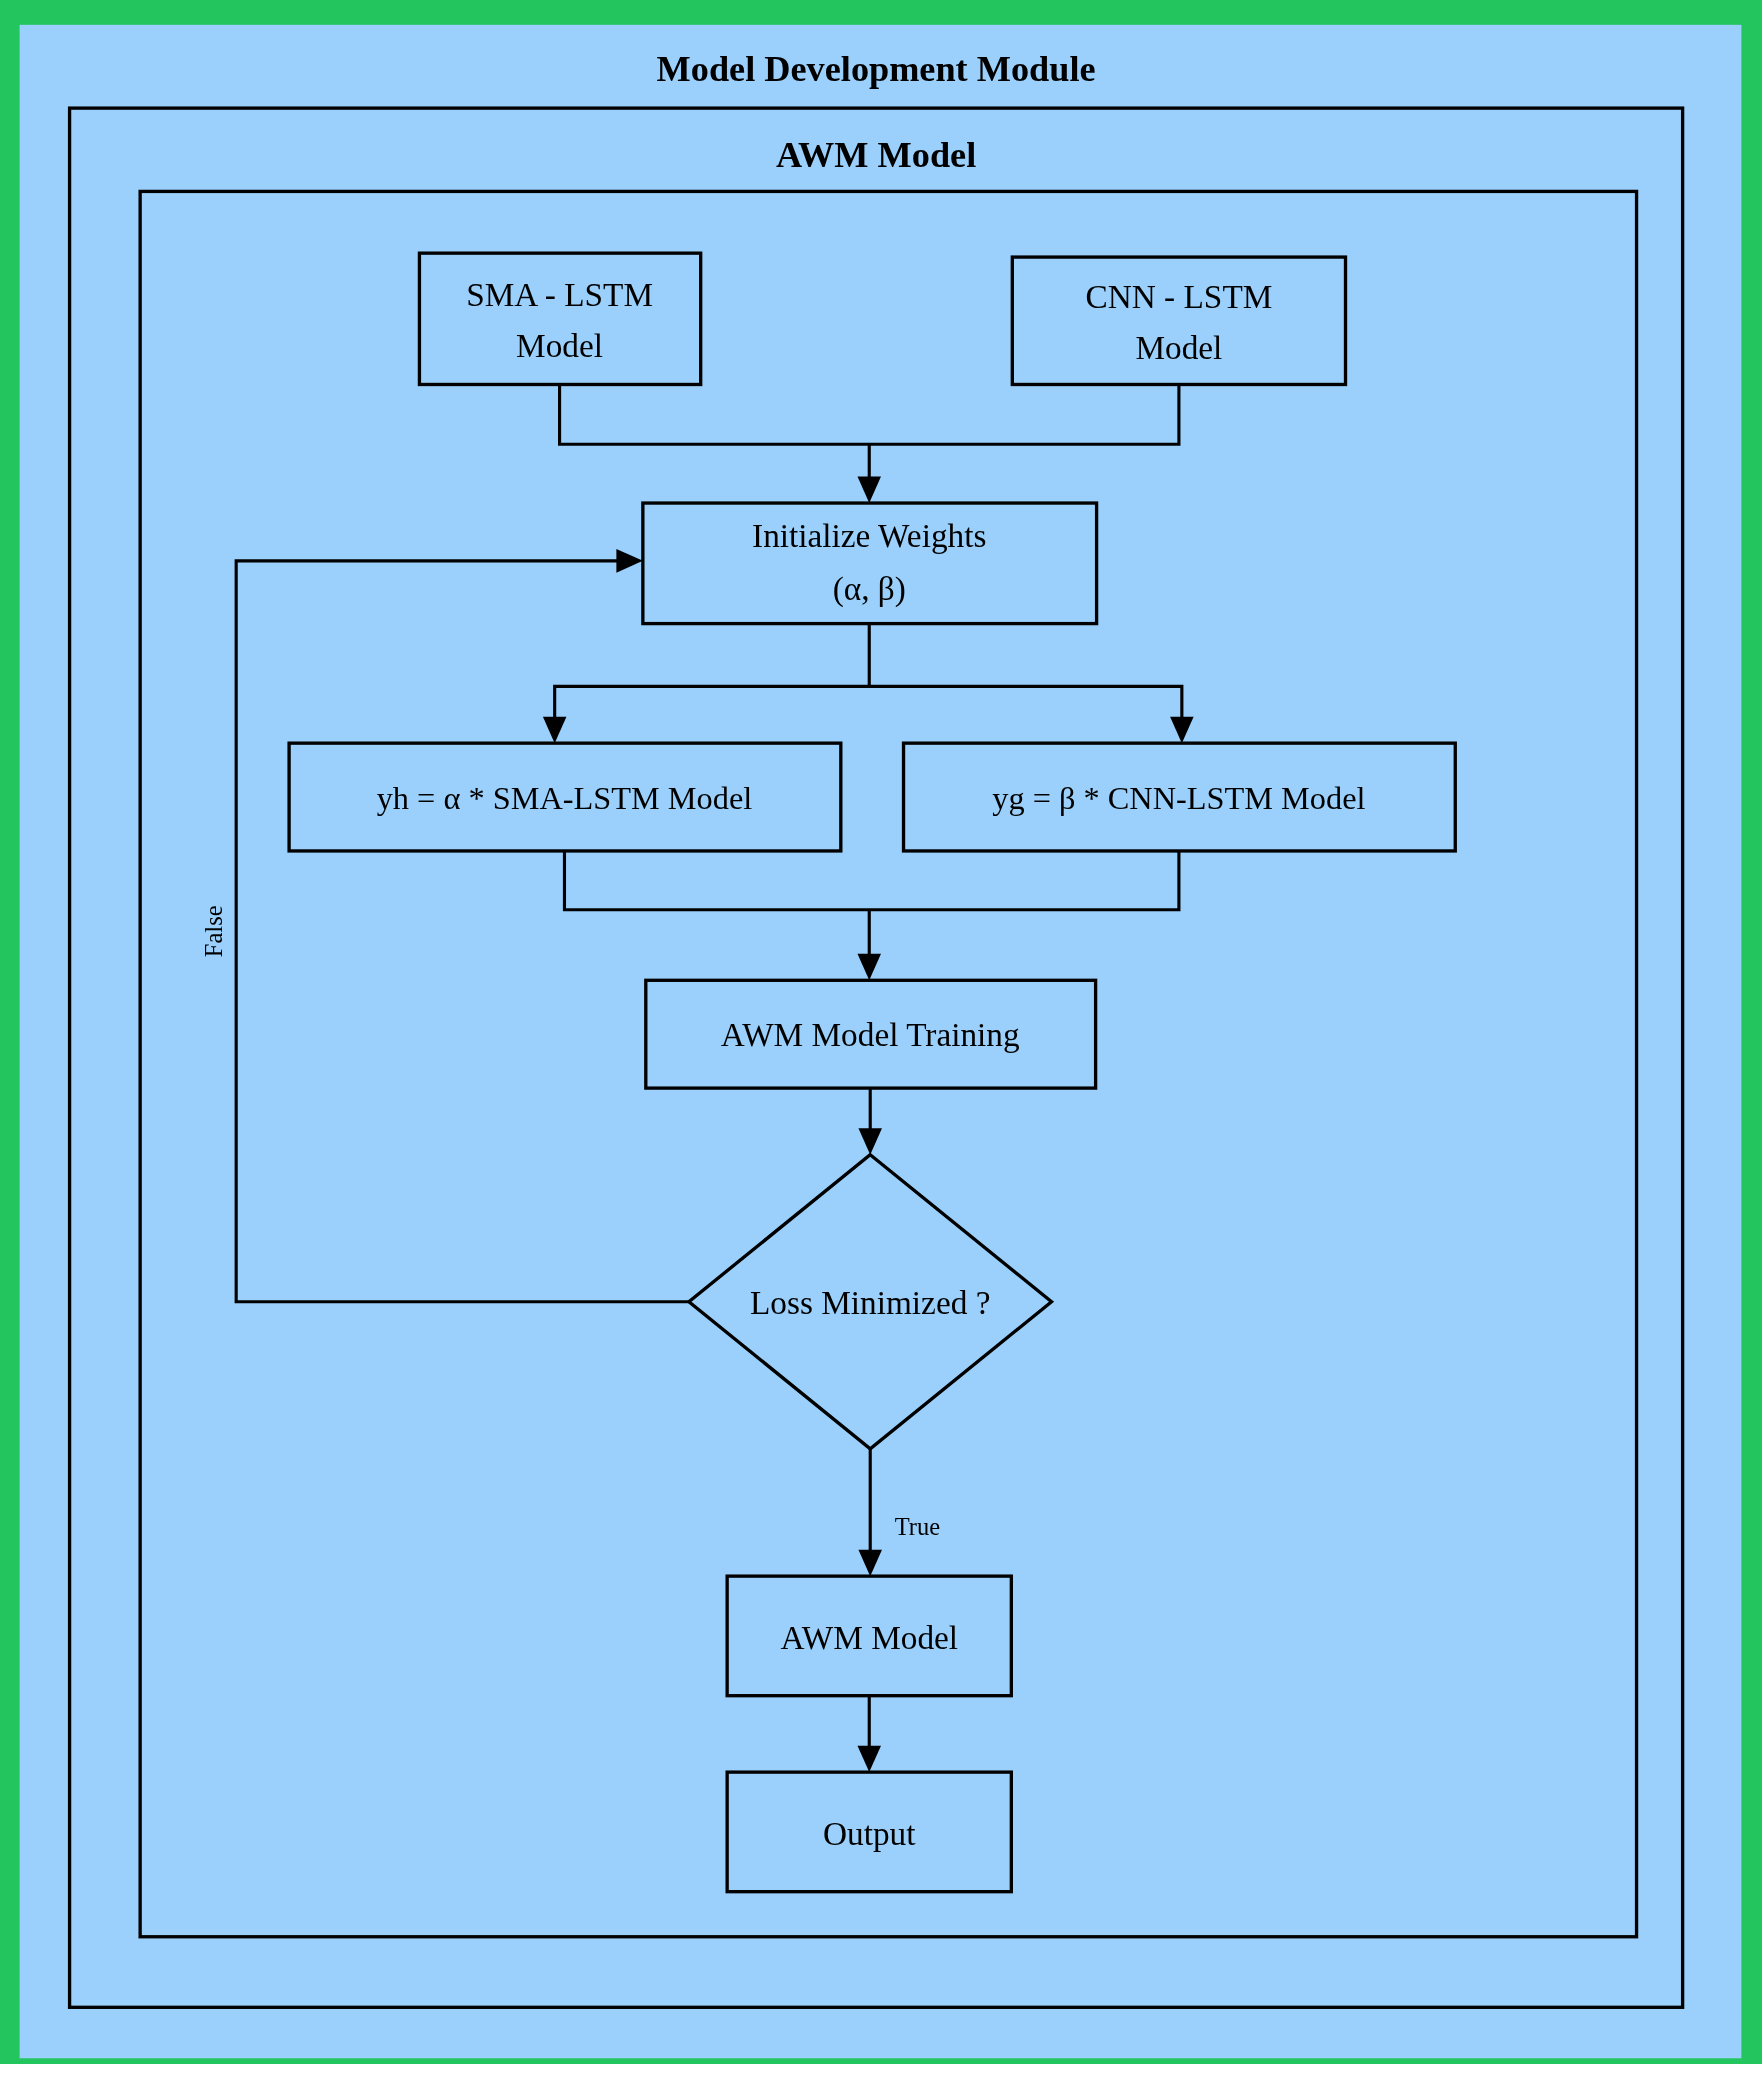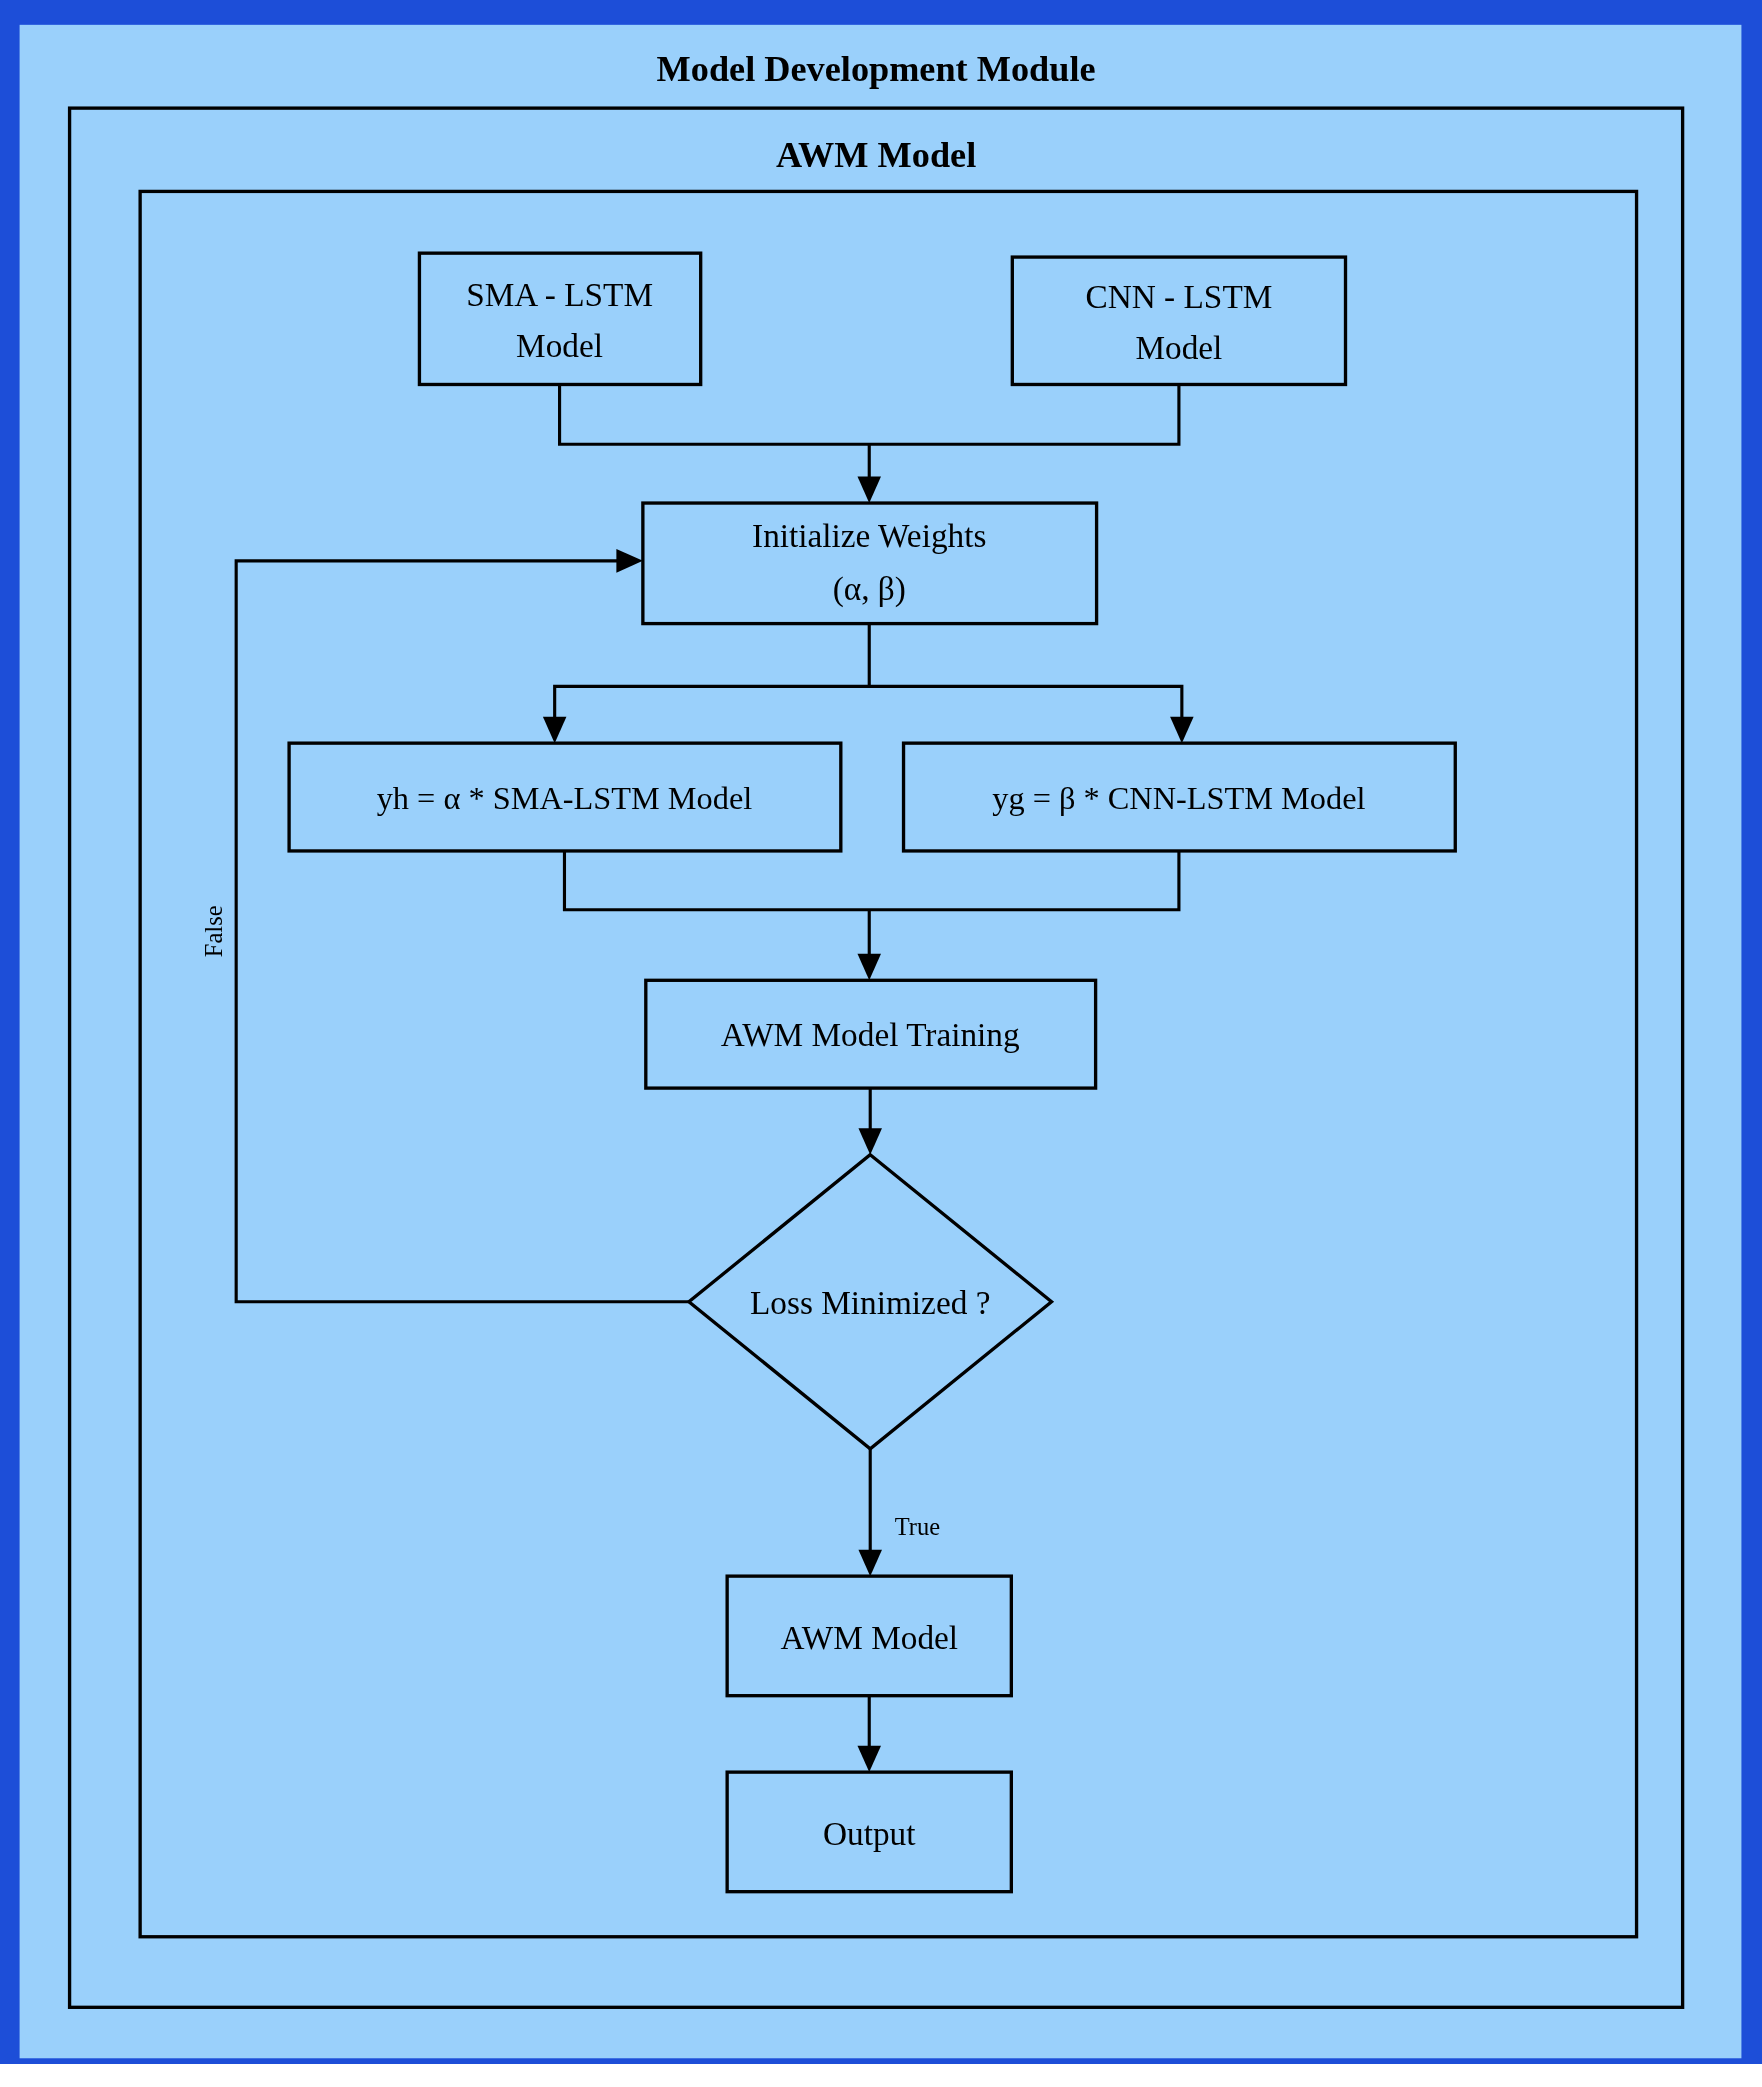--- a/index.html
+++ b/index.html
@@ -10,21 +10,21 @@
   body {
     width: 1762px;
     height: 2088px;
     font-family: "Liberation Serif", "DejaVu Serif", serif;
     overflow: hidden;
   }
   #canvas {
     position: relative;
     width: 1762px;
     height: 2064px;
-    background: #1d4ed8;
+    background: #22c55e;
     text-decoration: underline;
   }
   svg#flow {
     position: absolute;
     top: 0;
     left: 0;
     width: 1762px;
     height: 2088px;
     display: block;
   }

